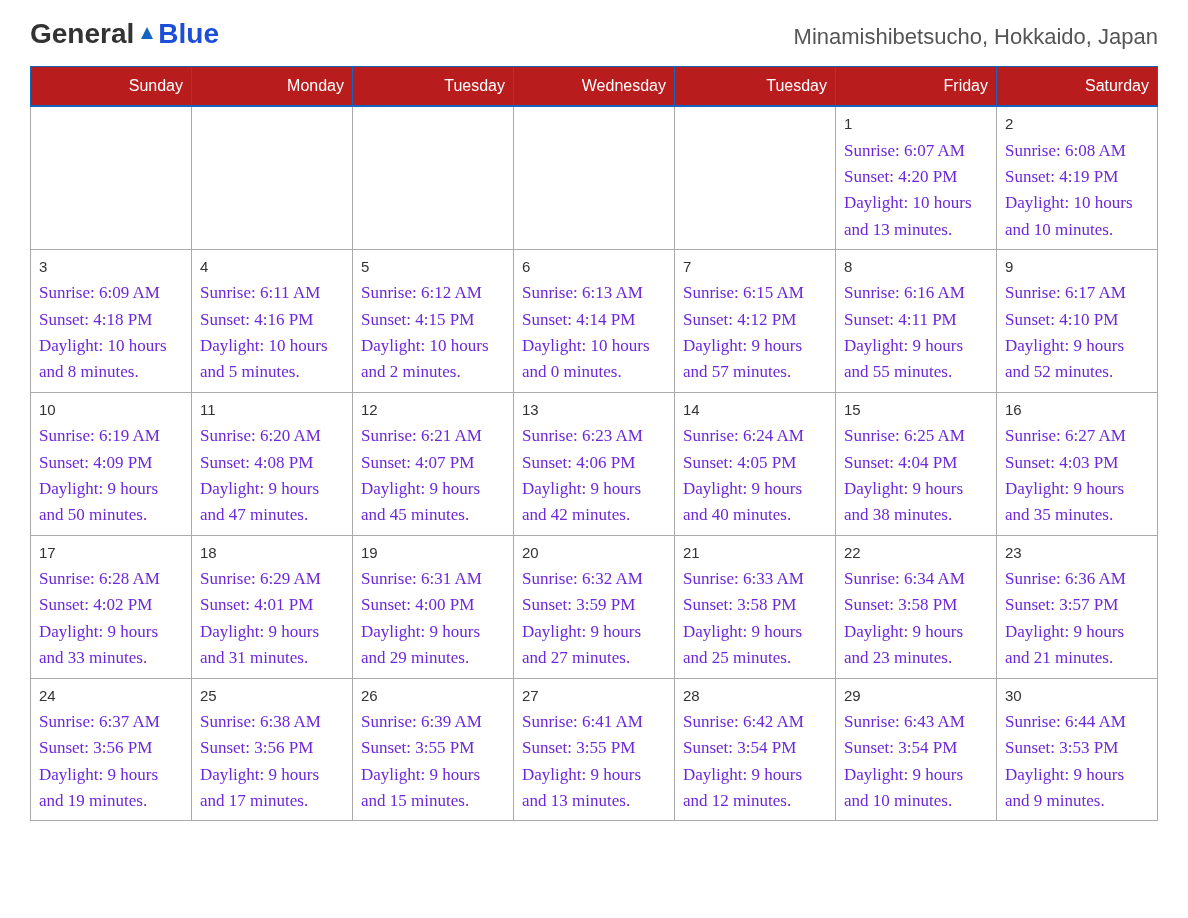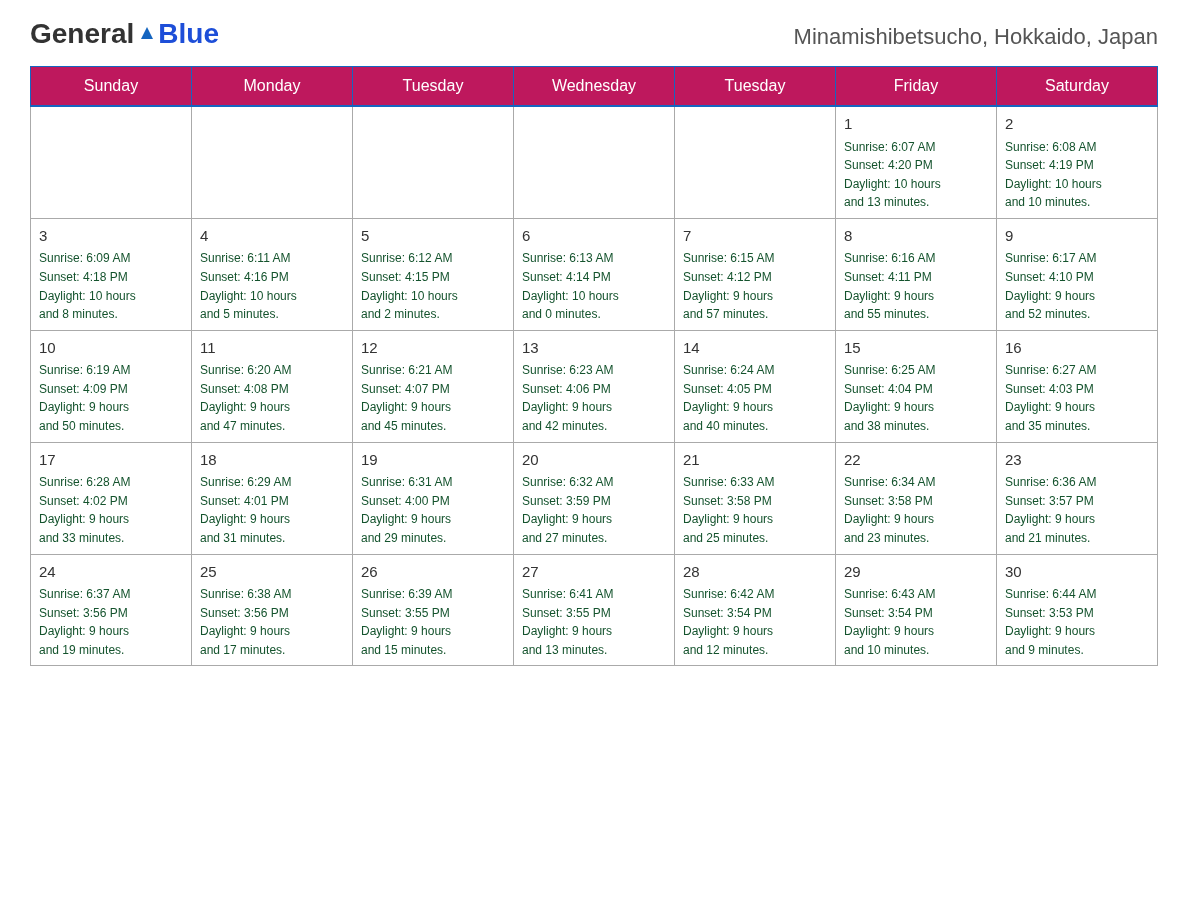--- a/index.html
+++ b/index.html
@@ -50,26 +50,26 @@
       font-size: 22px;
       color: #555;
       margin-top: 4px;
     }
     .calendar-table {
       width: 100%;
       border-collapse: collapse;
       table-layout: fixed;
     }
     .calendar-table thead tr th {
-      background-color: #be185d;
+      background-color: #b91c1c;
       color: #fff;
       padding: 10px 8px;
       font-size: 16px;
       font-weight: normal;
-      text-align: center;
+      text-align: right;
       border: 1px solid #1565c0;
     }
     .calendar-table tbody tr td {
       vertical-align: top;
       border: 1px solid #aaa;
       padding: 6px 8px;
       min-height: 100px;
       height: 110px;
       font-size: 13px;
       line-height: 1.5;
@@ -82,23 +82,24 @@
       border-left: 1px solid #aaa;
     }
     .day-number {
       font-size: 15px;
       font-weight: normal;
       display: block;
       margin-bottom: 2px;
       color: #333;
     }
     .day-info {
-      font-size: 12px;
-      color: #14532d;
+      font-size: 17px;
+      color: #6d28d9;
       line-height: 1.55;
+      font-family: Liberation Serif, serif;
     }
     .empty-cell {
       background: #f9f9f9;
     }
   </style>
 </head>
 <body>
 
 <div class="header">
   <div class="logo">

